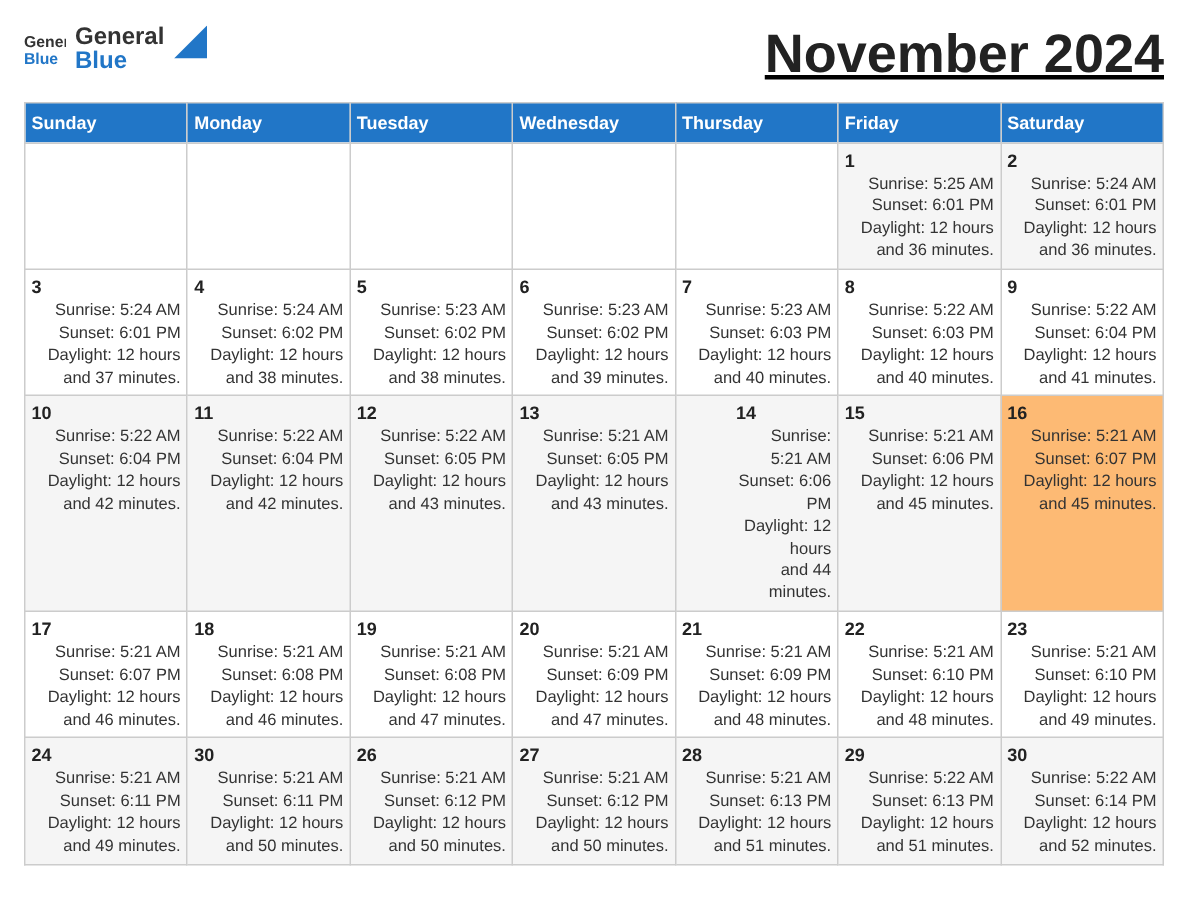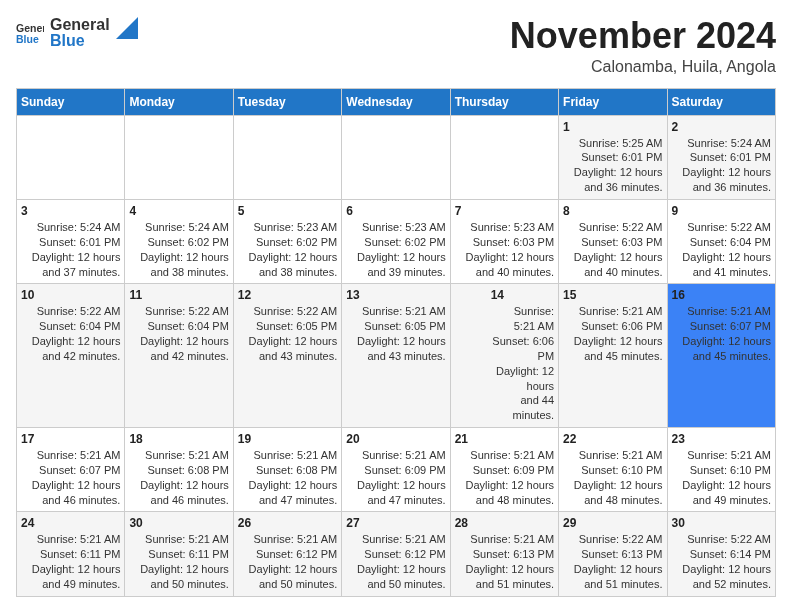--- a/index.html
+++ b/index.html
@@ -19,21 +19,21 @@
     .logo {
       display: flex;
       align-items: center;
       gap: 4px;
     }
     .logo-icon {
       width: 28px;
       height: 28px;
     }
     .title-block {
-      text-align: right;
+      text-decoration: underline;
     }
     .month-year {
       font-size: 36px;
       font-weight: bold;
       color: #222;
       line-height: 1.1;
     }
     .location {
       font-size: 16px;
       color: #444;
@@ -99,21 +99,20 @@
       <span style="font-size:16px;font-weight:bold;color:#333;">General</span>
       <span style="font-size:16px;font-weight:bold;color:#2176C7;margin-top:-2px;">Blue</span>
     </div>
 
     <svg width="22" height="22" viewBox="0 0 22 22" style="margin-left:2px;margin-top:-10px;">
       <polygon points="0,22 22,0 22,22" fill="#2176C7"></polygon>
     </svg>
   </div>
   <div class="title-block">
     <div class="month-year">November 2024</div>
-    <div class="location">Calonamba, Huila, Angola</div>
   </div>
 </div>
 
 <table class="calendar">
   <thead>
     <tr>
     <th>Sunday</th>
         <th>Monday</th>
         <th>Tuesday</th>
         <th>Wednesday</th>
@@ -231,21 +230,21 @@
 Daylight: 12 hours
 and 44 minutes.</div>
         </td>
         <td style="background: rgb(245, 245, 245); margin-top: 17px;">
           <div class="day-num">15</div>
           <div class="day-info" style="white-space: pre-line;">Sunrise: 5:21 AM
 Sunset: 6:06 PM
 Daylight: 12 hours
 and 45 minutes.</div>
         </td>
-        <td style="background: #3b82f6;">
+        <td style="background: #fdba74;">
           <div class="day-num">16</div>
           <div class="day-info" style="white-space: pre-line;">Sunrise: 5:21 AM
 Sunset: 6:07 PM
 Daylight: 12 hours
 and 45 minutes.</div>
         </td>
       </tr>
       <tr>
         <td style="background: rgb(255, 255, 255);">
           <div class="day-num">17</div>

